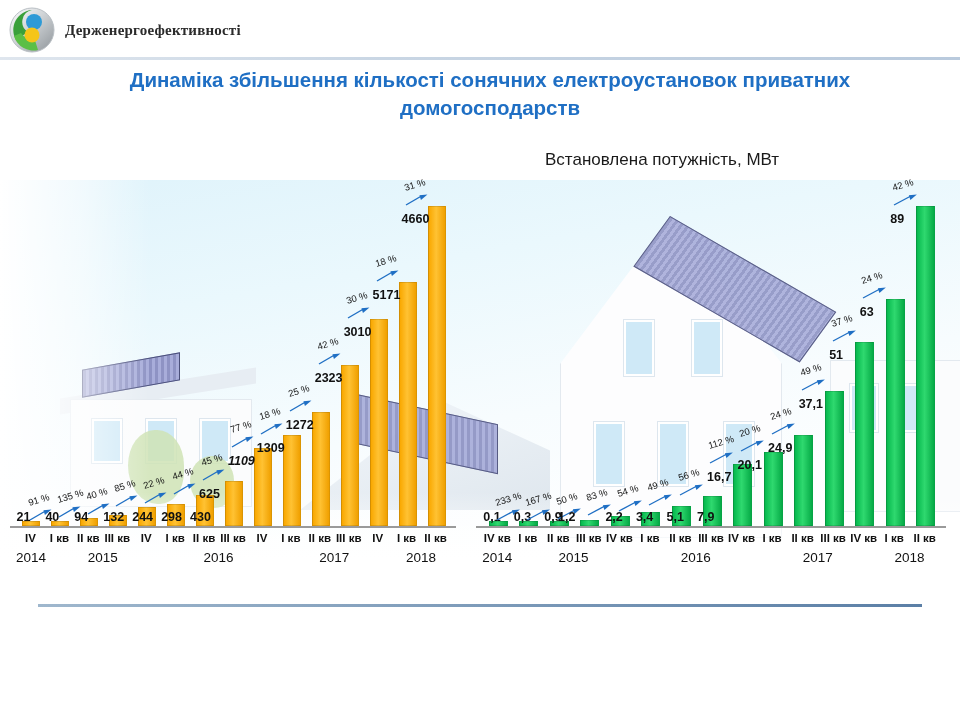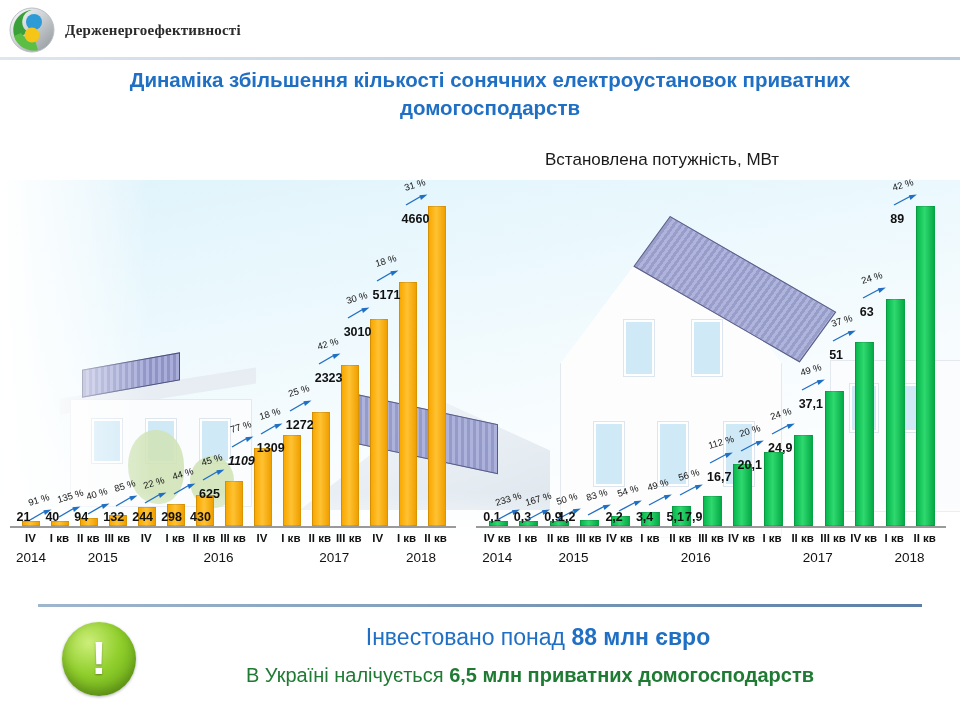--- a/index.html
+++ b/index.html
@@ -331,21 +331,21 @@
             <path d="M24.869333333333334 1.5 L16.869333333333334 2.2 L18.369333333333334 7 Z" fill="#1F6FC4"></path>
           </svg></div>
         <div class="bar green" style="left: 203.967px; width: 17px; height: 18.2225px;"></div>
         <div class="vlabel" style="left: 198.467px; bottom: 4px;">5,1</div>
         <div class="plabel" style="left: 211.963px; bottom: 45.227px;">56 %</div>
         <div class="parrow" style="left: 209.963px; bottom: 36.227px; width: 26.8693px;"><svg width="26.869333333333334" height="14" viewBox="0 0 26.869333333333334 14">
             <line x1="2" y1="12" x2="18.869333333333334" y2="3" stroke="#1F6FC4" stroke-width="1.4"></line>
             <path d="M24.869333333333334 1.5 L16.869333333333334 2.2 L18.369333333333334 7 Z" fill="#1F6FC4"></path>
           </svg></div>
         <div class="bar green" style="left: 234.5px; width: 17px; height: 28.227px;"></div>
-        <div class="vlabel" style="left: 217px; bottom: 4px;">7,9</div>
+        <div class="vlabel" style="left: 229px; bottom: 4px;">7,9</div>
         <div class="plabel" style="left: 242.496px; bottom: 76.6697px;">112 %</div>
         <div class="parrow" style="left: 240.496px; bottom: 67.6697px; width: 26.8693px;"><svg width="26.869333333333334" height="14" viewBox="0 0 26.869333333333334 14">
             <line x1="2" y1="12" x2="18.869333333333334" y2="3" stroke="#1F6FC4" stroke-width="1.4"></line>
             <path d="M24.869333333333334 1.5 L16.869333333333334 2.2 L18.369333333333334 7 Z" fill="#1F6FC4"></path>
           </svg></div>
         <div class="bar green" style="left: 265.033px; width: 17px; height: 59.6697px;"></div>
         <div class="vlabel" style="left: 239.033px; bottom: 43.6697px;">16,7</div>
         <div class="plabel" style="left: 273.029px; bottom: 88.818px;">20 %</div>
         <div class="parrow" style="left: 271.029px; bottom: 79.818px; width: 26.8693px;"><svg width="26.869333333333334" height="14" viewBox="0 0 26.869333333333334 14">
             <line x1="2" y1="12" x2="18.869333333333334" y2="3" stroke="#1F6FC4" stroke-width="1.4"></line>
@@ -407,23 +407,14 @@
         <div class="xq" style="left: 441.467px; width: 30.5333px;">II кв</div>
         <div class="xy" style="left: 14px; width: 30.5333px;">2014</div>
         <div class="xy" style="left: 44.5333px; width: 122.133px;">2015</div>
         <div class="xy" style="left: 166.667px; width: 122.133px;">2016</div>
         <div class="xy" style="left: 288.8px; width: 122.133px;">2017</div>
         <div class="xy" style="left: 410.933px; width: 61.0667px;">2018</div>
       </div>
   </div>
 
   <div id="foot-rule"></div>
-  <div id="footer">
-    <div id="excl"></div>
-    <div id="foot-line1">
-      <span>Інвестовано понад </span><span class="b">88 млн євро</span>
-    </div>
-    <div id="foot-line2">
-      <span>В Україні налічується </span><span class="b">6,5 млн приватних домогосподарств</span>
-    </div>
-  </div>
 
 </div>
 
 </body></html>

